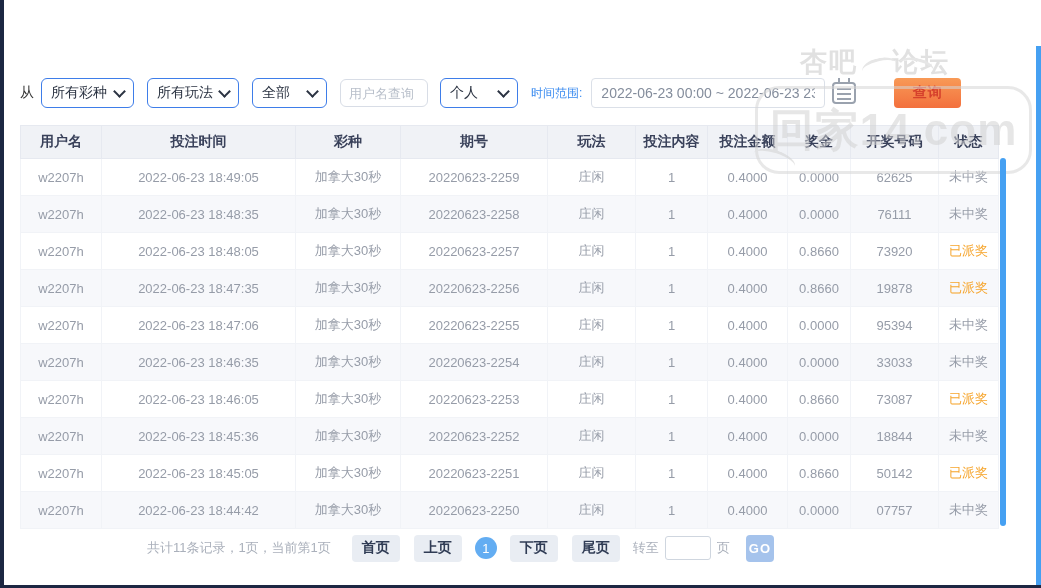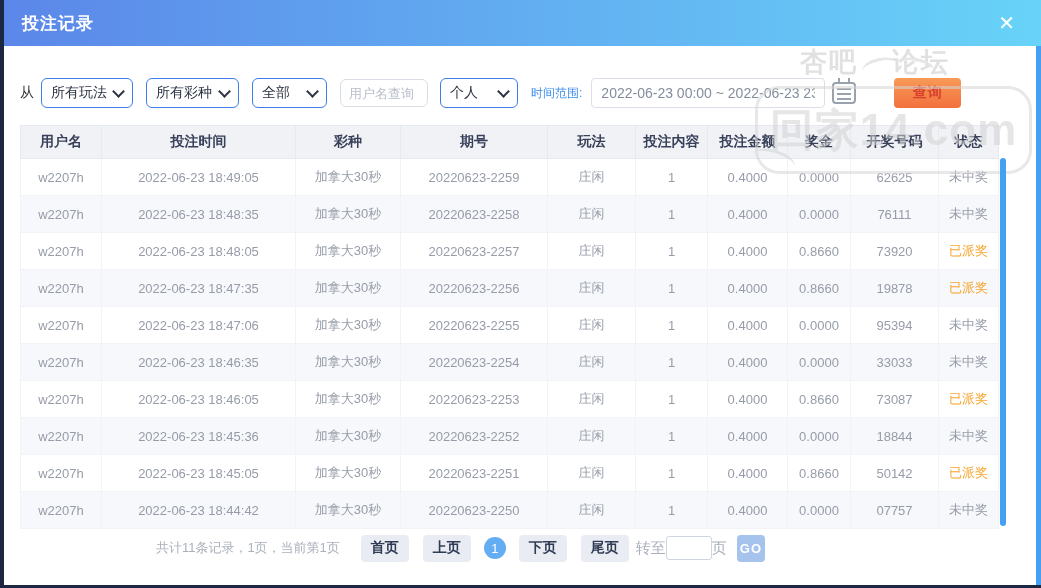--- a/index.html
+++ b/index.html
@@ -62,21 +62,21 @@
     background:var(--scrollbar-blue);z-index:12;cursor:pointer;}
 
   
   .footer{position:absolute;left:0;top:528px;width:1041px;height:40px;display:flex;
     align-items:center;justify-content:center;z-index:6;transform:translateX(-60px);}
   .summary{font-size:13px;color:#aab0bb;margin-right:14px;white-space:nowrap;}
   .pg{height:27px;padding:0 10px;margin:0 7px;border:none;border-radius:4px;background:#e9edf3;
     color:#303c55;font-size:14px;font-weight:bold;cursor:pointer;}
   .pg-current{width:22px;height:22px;border-radius:50%;background:var(--current-page-blue);color:#fff;
     font-size:13px;display:inline-flex;align-items:center;justify-content:center;margin:0 6px;cursor:pointer;}
-  .goto{font-size:15px;color:#aab0bb;margin:0 0;white-space:nowrap;}
+  .goto{font-size:13px;color:#aab0bb;margin:0 6px;white-space:nowrap;}
   .goto-input{width:46px;height:24px;border:1px solid #cfd6df;border-radius:3px;outline:none;
     box-sizing:border-box;padding:0 4px;font-size:13px;color:#333;}
   .go-btn{height:27px;padding:0 3px;margin-left:10px;border:none;border-radius:4px;
     background:var(--go-btn-blue);color:#fff;font-size:13px;font-weight:bold;cursor:pointer;letter-spacing:1px;}
 
   
   .watermark{position:absolute;inset:0;z-index:8;pointer-events:none;opacity:.55;}
   .wm-brand{position:absolute;font-size:27px;font-weight:bold;color:#c9c9c9;letter-spacing:2px;}
   .wm-left{left:800px;top:44px;}
   .wm-right{left:892px;top:44px;}
@@ -86,35 +86,31 @@
   .sw3{left:752px;top:150px;width:44px;height:18px;transform:rotate(18deg);}
   .wm-box{position:absolute;left:755px;top:86px;width:277px;height:88px;border:3px solid #d6d6d6;
     border-radius:24px;box-sizing:border-box;display:flex;align-items:center;justify-content:center;}
   .wm-site{font-size:44px;font-weight:800;color:#d2d2d2;letter-spacing:1px;white-space:nowrap;}
 </style>
 </head>
 <body>
 
 <div class="stage">
 
-  <div class="titlebar">
-    <span class="title">投注记录</span>
-    <span class="close">✕</span>
-  </div>
 
   <div class="filters">
     <span class="from-label">从</span>
 
+    <div class="select sel-w1">
+      <span>所有彩种</span>
+      <span class="chev"></span>
+    </div>
+
     <div class="select sel-w2">
       <span>所有玩法</span>
-      <span class="chev"></span>
-    </div>
-
-    <div class="select sel-w1">
-      <span>所有彩种</span>
       <span class="chev"></span>
     </div>
 
     <div class="select sel-w3">
       <span>全部</span>
       <span class="chev"></span>
     </div>
 
     <input class="user-input" placeholder="用户名查询" style="">
 

